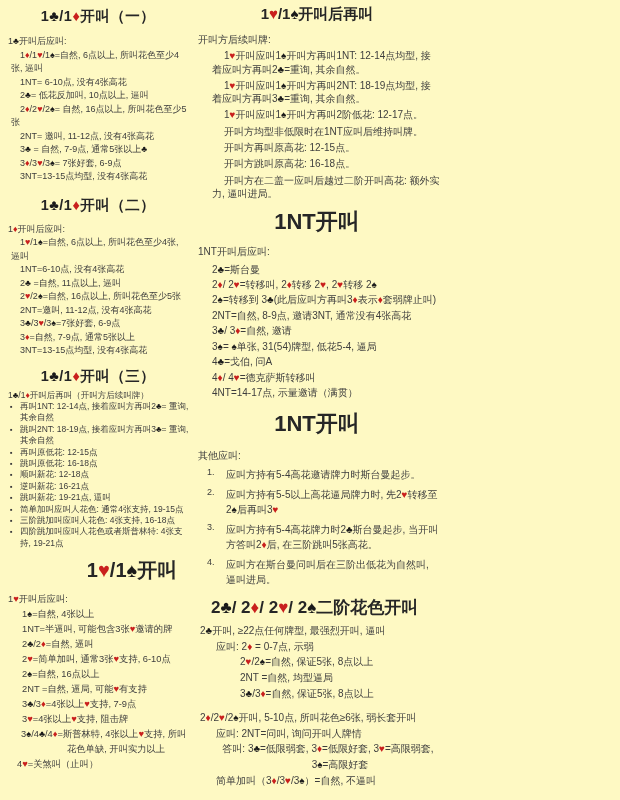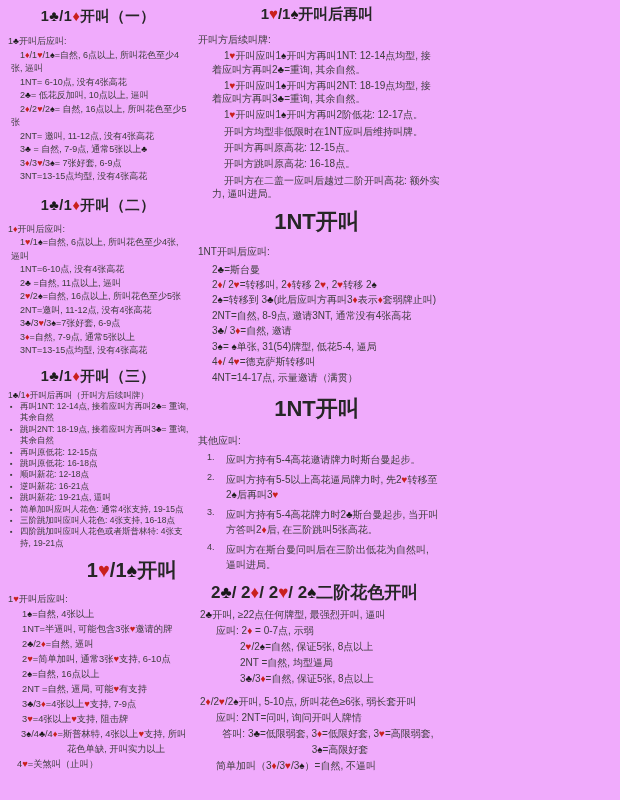--- a/index.html
+++ b/index.html
@@ -1,18 +1,18 @@
 <!DOCTYPE html>
 <html style="--suit-red: #c9201d; --suit-black: #1a1a1a;"><head>
 <meta charset="utf-8">
 <style>
   html, body { margin:0; padding:0; background:#e9e9e9; }
   .page {
     position:relative; width:620px; height:800px; margin:0 auto;
-    background:#f0abfc; overflow:hidden;
+    background:#fef9c3; overflow:hidden;
     font-family:"Liberation Sans", sans-serif;
     color:#3d3d3d;
   }
   .col { position:absolute; top:0; }
   .col-left  { left:7px;   top:5px; width:182px; }
   .col-right { left:194px; top:2px; width:246px; }
 
   .hd { font-weight:700; color:#262626; }
   .bl { margin:0; }
   .tx { display:inline; }
@@ -150,20 +150,21 @@
       <section class="sec sec-r2">
         <div class="hd">1NT开叫</div>
         <div class="bls">
           <div class="bl ind0"><span class="tx">1NT开叫后应叫:</span></div>
           <div class="bl ind1"><span class="tx">2<span class="s-b">♣</span>=斯台曼</span></div>
           <div class="bl ind1"><span class="tx">2<span class="s-r">♦</span>/ 2<span class="s-r">♥</span>=转移叫, 2<span class="s-r">♦</span>转移 2<span class="s-r">♥</span>, 2<span class="s-r">♥</span>转移 2<span class="s-b">♠</span></span></div>
           <div class="bl ind1"><span class="tx">2<span class="s-b">♠</span>=转移到 3<span class="s-b">♣</span>(此后应叫方再叫3<span class="s-r">♦</span>表示<span class="s-r">♦</span>套弱牌止叫)</span></div>
           <div class="bl ind1"><span class="tx">2NT=自然, 8-9点, 邀请3NT, 通常没有4张高花</span></div>
           <div class="bl ind1"><span class="tx">3<span class="s-b">♣</span>/ 3<span class="s-r">♦</span>=自然, 邀请</span></div>
           <div class="bl ind1"><span class="tx">3<span class="s-b">♠</span>= <span class="s-b">♠</span>单张, 31(54)牌型, 低花5-4, 逼局</span></div>
+          <div class="bl ind1"><span class="tx">4<span class="s-b">♣</span>=戈伯, 问A</span></div>
           <div class="bl ind1"><span class="tx">4<span class="s-r">♦</span>/ 4<span class="s-r">♥</span>=德克萨斯转移叫</span></div>
           <div class="bl ind1"><span class="tx">4NT=14-17点, 示量邀请（满贯）</span></div>
         </div>
       </section>
       <section class="sec sec-r3">
         <div class="hd">1NT开叫</div>
         <div class="bls">
           <div class="bl ind0"><span class="tx">其他应叫:</span></div>
           <div class="bl ind1 mkd"><span class="mk">1.</span><span class="tx">应叫方持有5-4高花邀请牌力时斯台曼起步。</span></div>
           <div class="bl ind1 mkd"><span class="mk">2.</span><span class="tx">应叫方持有5-5以上高花逼局牌力时, 先2<span class="s-r">♥</span>转移至2<span class="s-b">♠</span>后再叫3<span class="s-r">♥</span></span></div>

